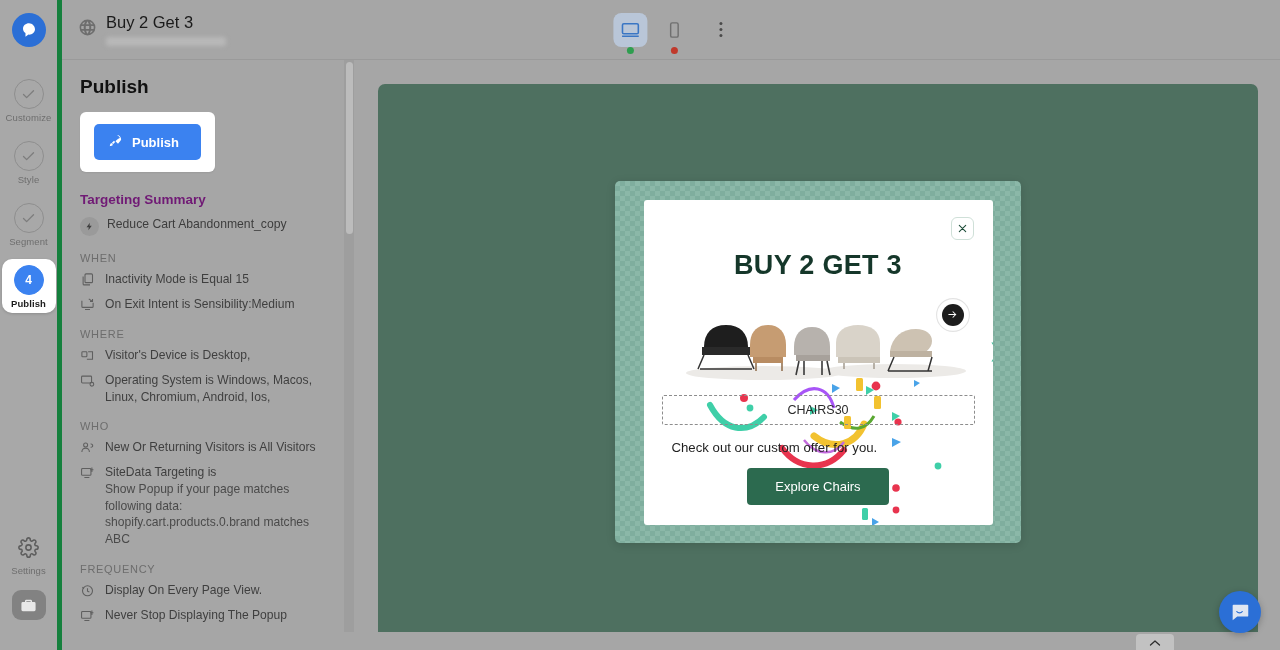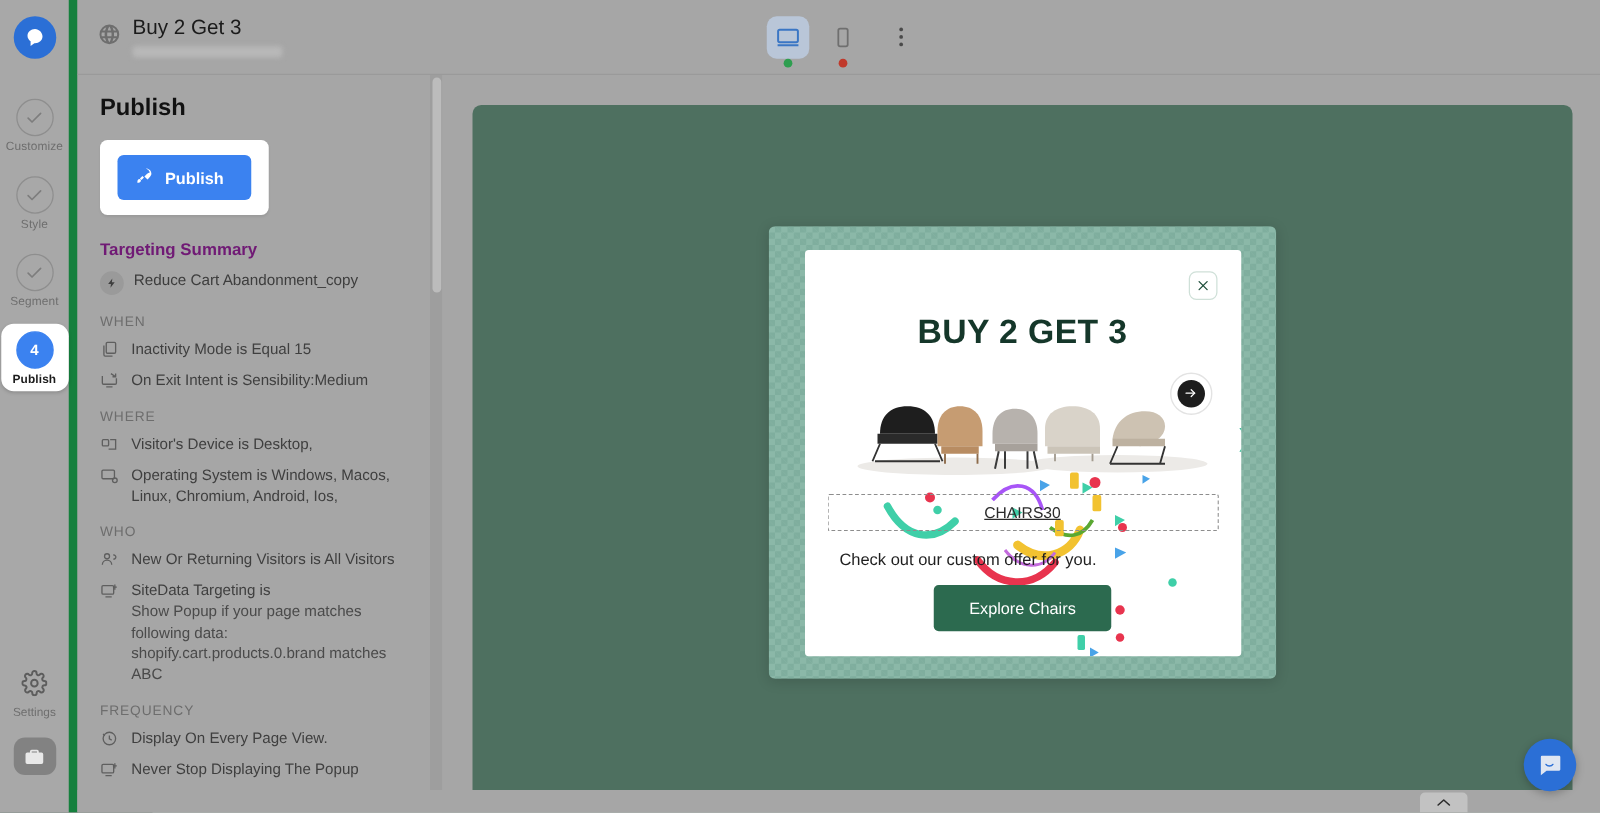--- a/index.html
+++ b/index.html
@@ -8,21 +8,21 @@
     font-family: "Liberation Sans", sans-serif;
     background: #a6a6a6;
     overflow: hidden;
   }
   .app { position: relative; width: 1280px; height: 650px; display: flex; }
 
   
   .rail {
     width: 62px; height: 650px; flex: 0 0 62px;
     background: #a8a8a8;
-    border-right: 7px solid #15803d;
+    border-right: 5px solid #15803d;
     display: flex; flex-direction: column; align-items: center;
     position: relative;
   }
   .rail-logo-wrap { height: 60px; display: flex; align-items: center; justify-content: center; width: 100%; }
   .rail-logo {
     width: 34px; height: 34px; border-radius: 50%;
     background: #2b6fd6; display: flex; align-items: center; justify-content: center;
   }
   .rail-steps { margin-top: 13px; width: 100%; display: flex; flex-direction: column; align-items: center; }
   .step {
@@ -166,21 +166,21 @@
     border-radius: 50%; background: #1d1d1d;
     display: flex; align-items: center; justify-content: center; color: #fff;
   }
   .chev-teal { position: absolute; right: -12px; top: 44px; color: #3fbf9b; font-size: 19px; z-index: 4; }
   .coupon {
     margin: 8px 18px 0 18px; height: 30px;
     border: 1.3px dashed #8d8d8d; border-radius: 2px;
     display: flex; align-items: center; justify-content: center;
     position: relative; z-index: 3;
   }
-  .coupon span { font-size: 12.5px; color: #2b2b2b; text-decoration: underline; }
+  .coupon span { font-size: 12.5px; color: #2b2b2b; }
   .pop-sub {
     margin-top: 15px; padding-left: 28px;
     font-size: 13.2px; color: #1f1f1f; position: relative; z-index: 3;
   }
   .cta-wrap { display: flex; justify-content: center; margin-top: 13px; position: relative; z-index: 3; }
   .cta {
     background: #2c6a4f; color: #fff; border: none; border-radius: 4px;
     padding: 11px 28px; font-size: 13px; cursor: pointer;
     font-family: "Liberation Sans", sans-serif;
   }

